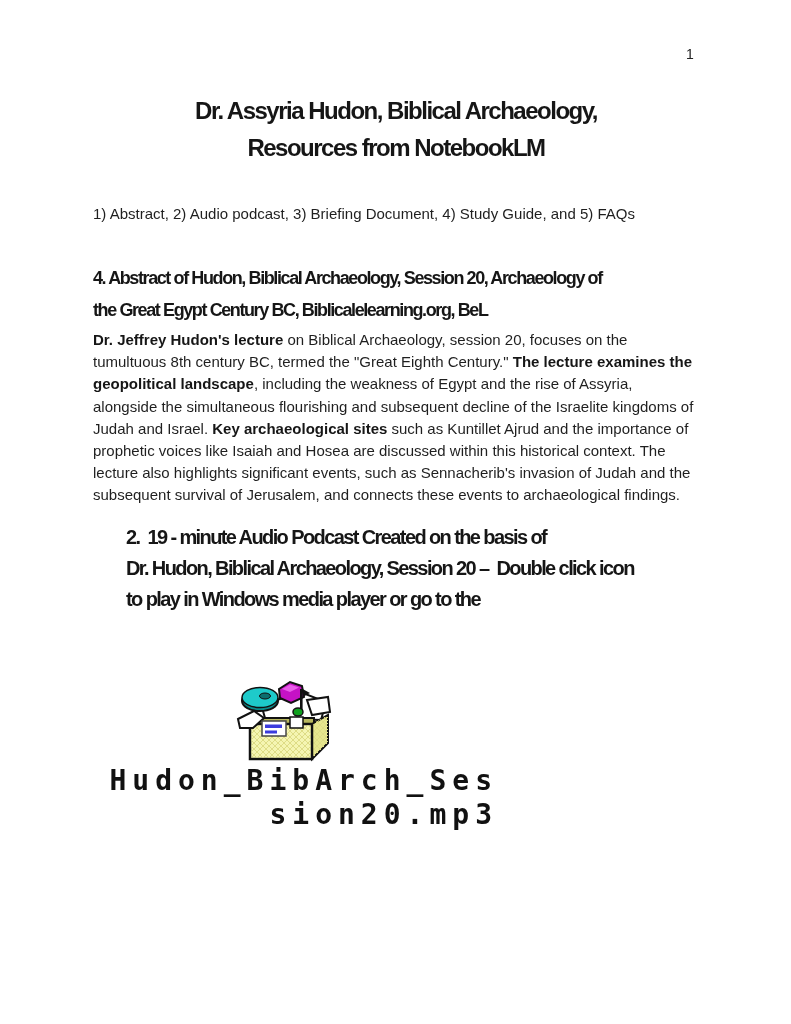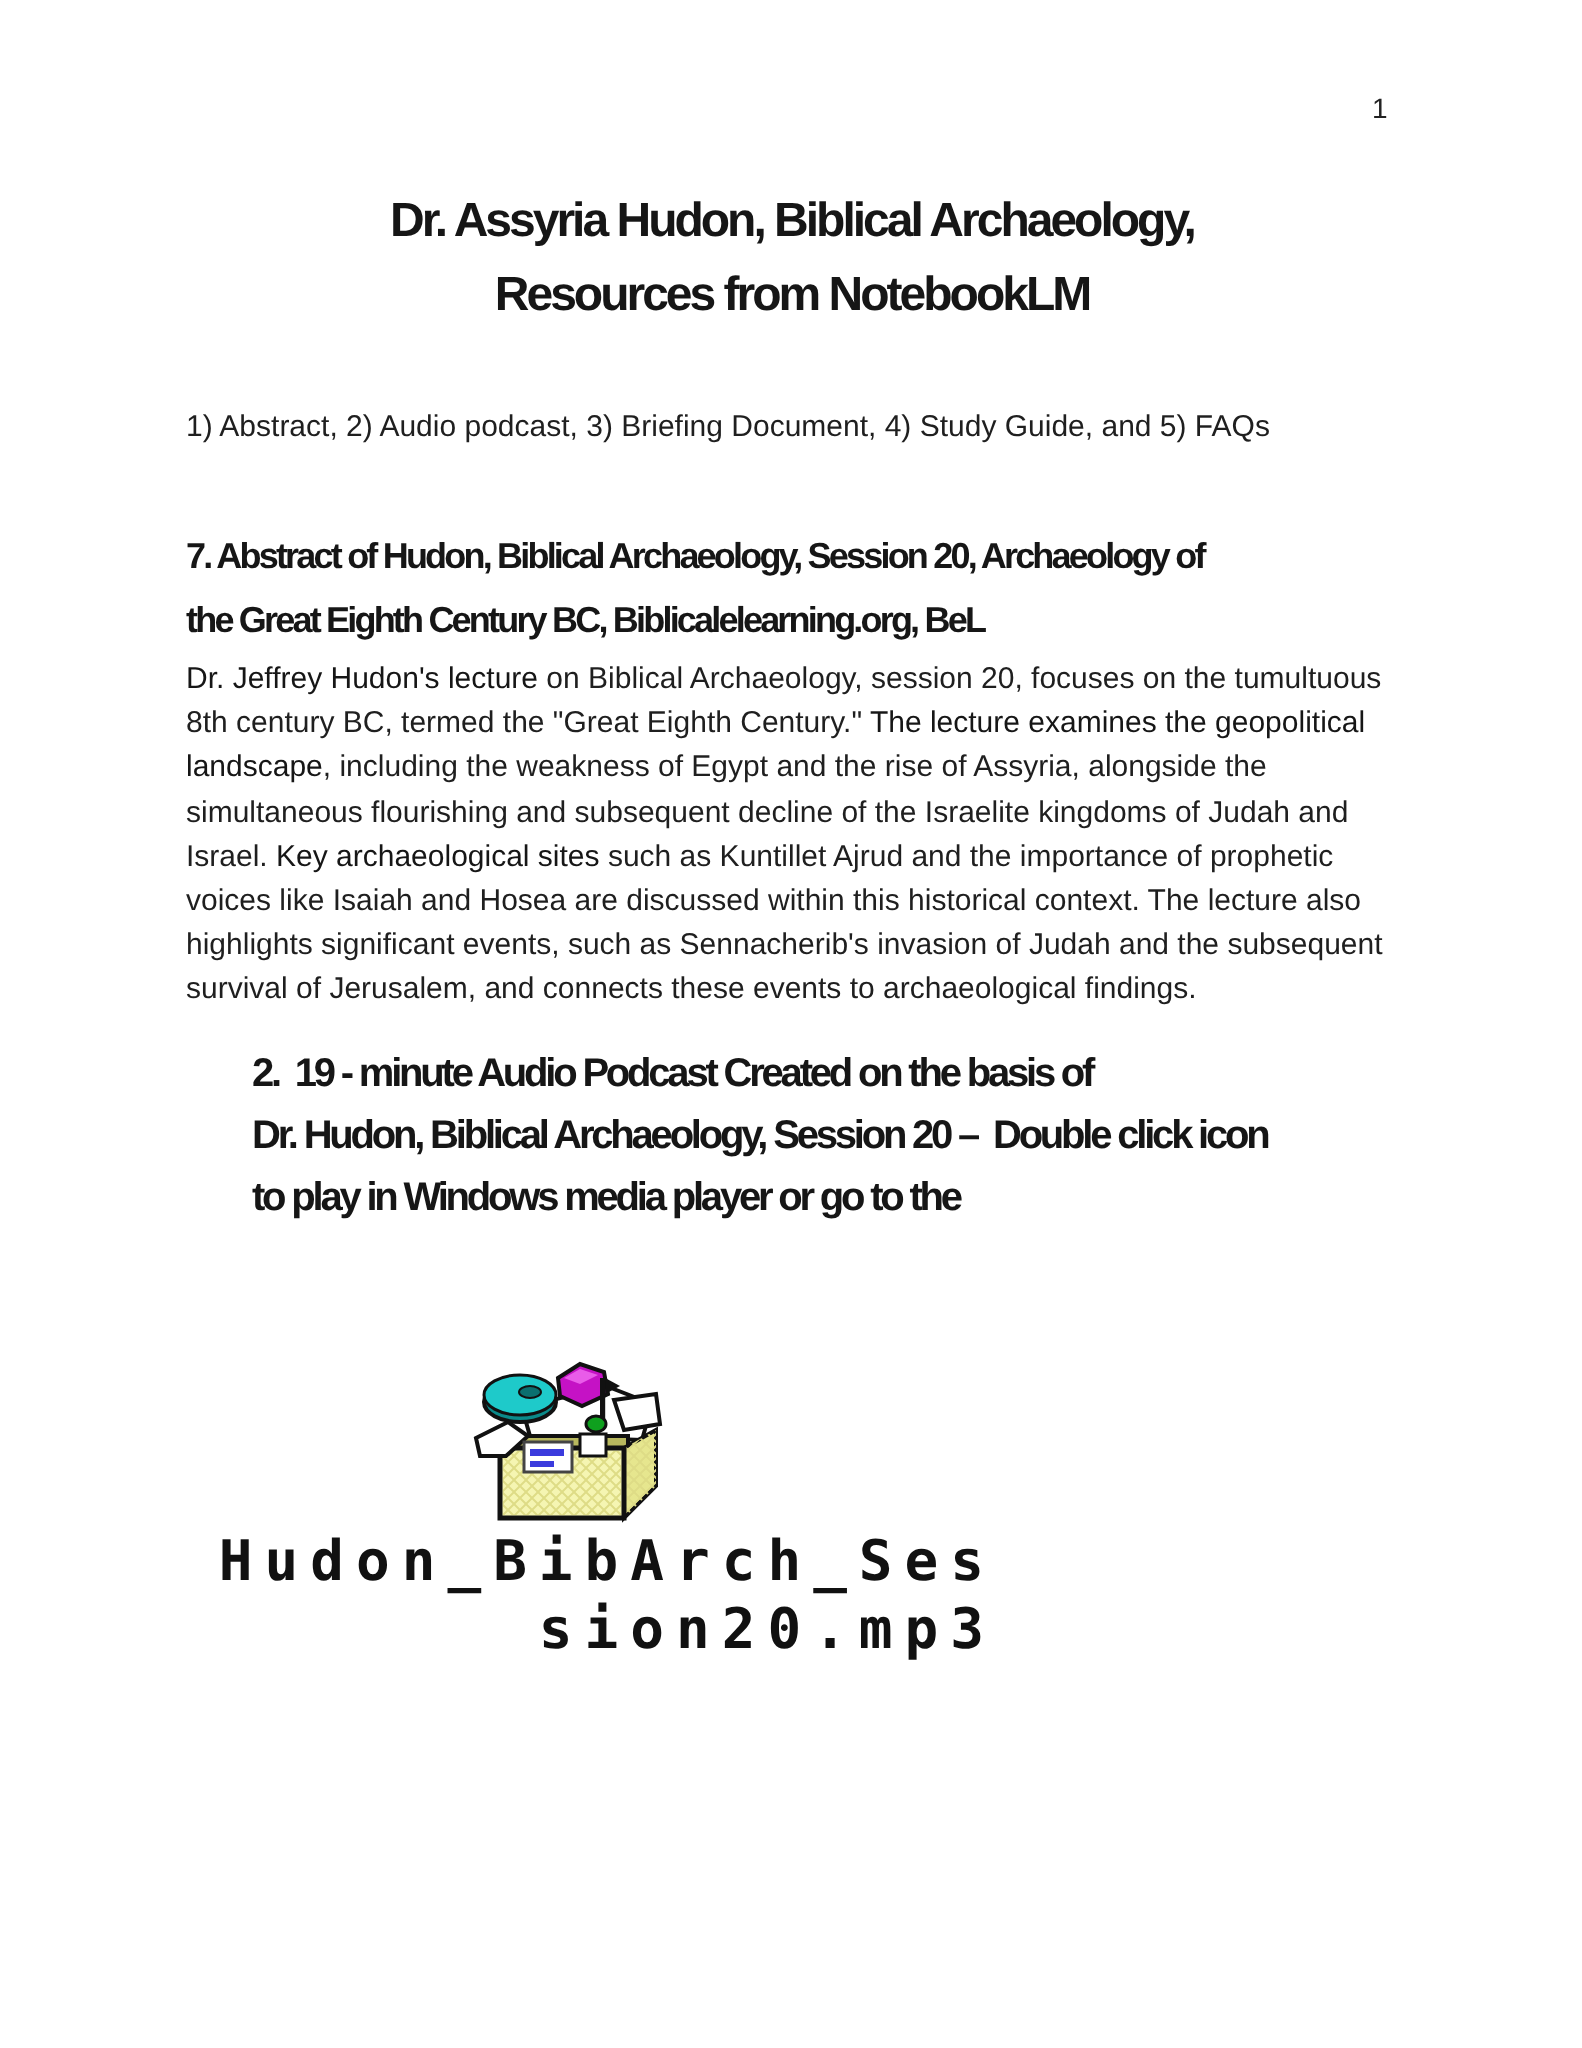--- a/index.html
+++ b/index.html
@@ -29,21 +29,21 @@
     position:absolute;top:262px;left:93px;width:650px;
     font-size:18px;font-weight:700;line-height:32px;
     letter-spacing:-1.4px;color:#161616;
   }
   .s1-heading div{white-space:pre;}
   .s1-para{
     position:absolute;top:329px;left:93px;width:606px;
     font-size:15px;line-height:22.2px;color:#1f1f1f;
     margin:0;
   }
-  .s1-para .b{font-weight:400;color:#161616;}
+  .s1-para .b{font-weight:700;color:#161616;}
   .s2-heading{
     position:absolute;top:522px;left:93px;width:660px;
     font-size:20px;font-weight:700;line-height:31px;
     letter-spacing:-1.6px;color:#161616;
   }
   .s2-heading div{white-space:pre;margin-left:33px;}
   .attachment{
     position:absolute;top:680px;left:88px;width:420px;
     cursor:pointer;
   }
@@ -66,22 +66,22 @@
   <div class="page-number">1</div>
 
   <div class="doc-title">
       <div>Dr. Assyria Hudon, Biblical Archaeology,</div>
       <div>Resources from NotebookLM</div>
     </div>
 
   <div class="subtitle">1) Abstract, 2) Audio podcast, 3) Briefing Document, 4) Study Guide, and 5) FAQs</div>
 
   <div class="s1-heading">
-      <div>7. Abstract of Hudon, Biblical Archaeology, Session 20, Archaeology of</div>
-      <div>the Great Eighth Century BC, Biblicalelearning.org, BeL</div>
+      <div>4. Abstract of Hudon, Biblical Archaeology, Session 20, Archaeology of</div>
+      <div>the Great Egypt Century BC, Biblicalelearning.org, BeL</div>
     </div>
 
   <p class="s1-para"><span class="b">Dr. Jeffrey Hudon's lecture</span><span> on Biblical Archaeology, session 20, focuses on the tumultuous 8th century BC, termed the "Great Eighth Century." </span><span class="b">The lecture examines the geopolitical landscape</span><span>, including the weakness of Egypt and the rise of Assyria, alongside the simultaneous flourishing and subsequent decline of the Israelite kingdoms of Judah and Israel. </span><span class="b">Key archaeological sites</span><span> such as Kuntillet Ajrud and the importance of prophetic voices like Isaiah and Hosea are discussed within this historical context. The lecture also highlights significant events, such as Sennacherib's invasion of Judah and the subsequent survival of Jerusalem, and connects these events to archaeological findings.</span></p>
 
   <div class="s2-heading">
       <div>2.  19 - minute Audio Podcast Created on the basis of</div>
       <div>Dr. Hudon, Biblical Archaeology, Session 20 –  Double click icon</div>
       <div>to play in Windows media player or go to the</div>
     </div>
 

